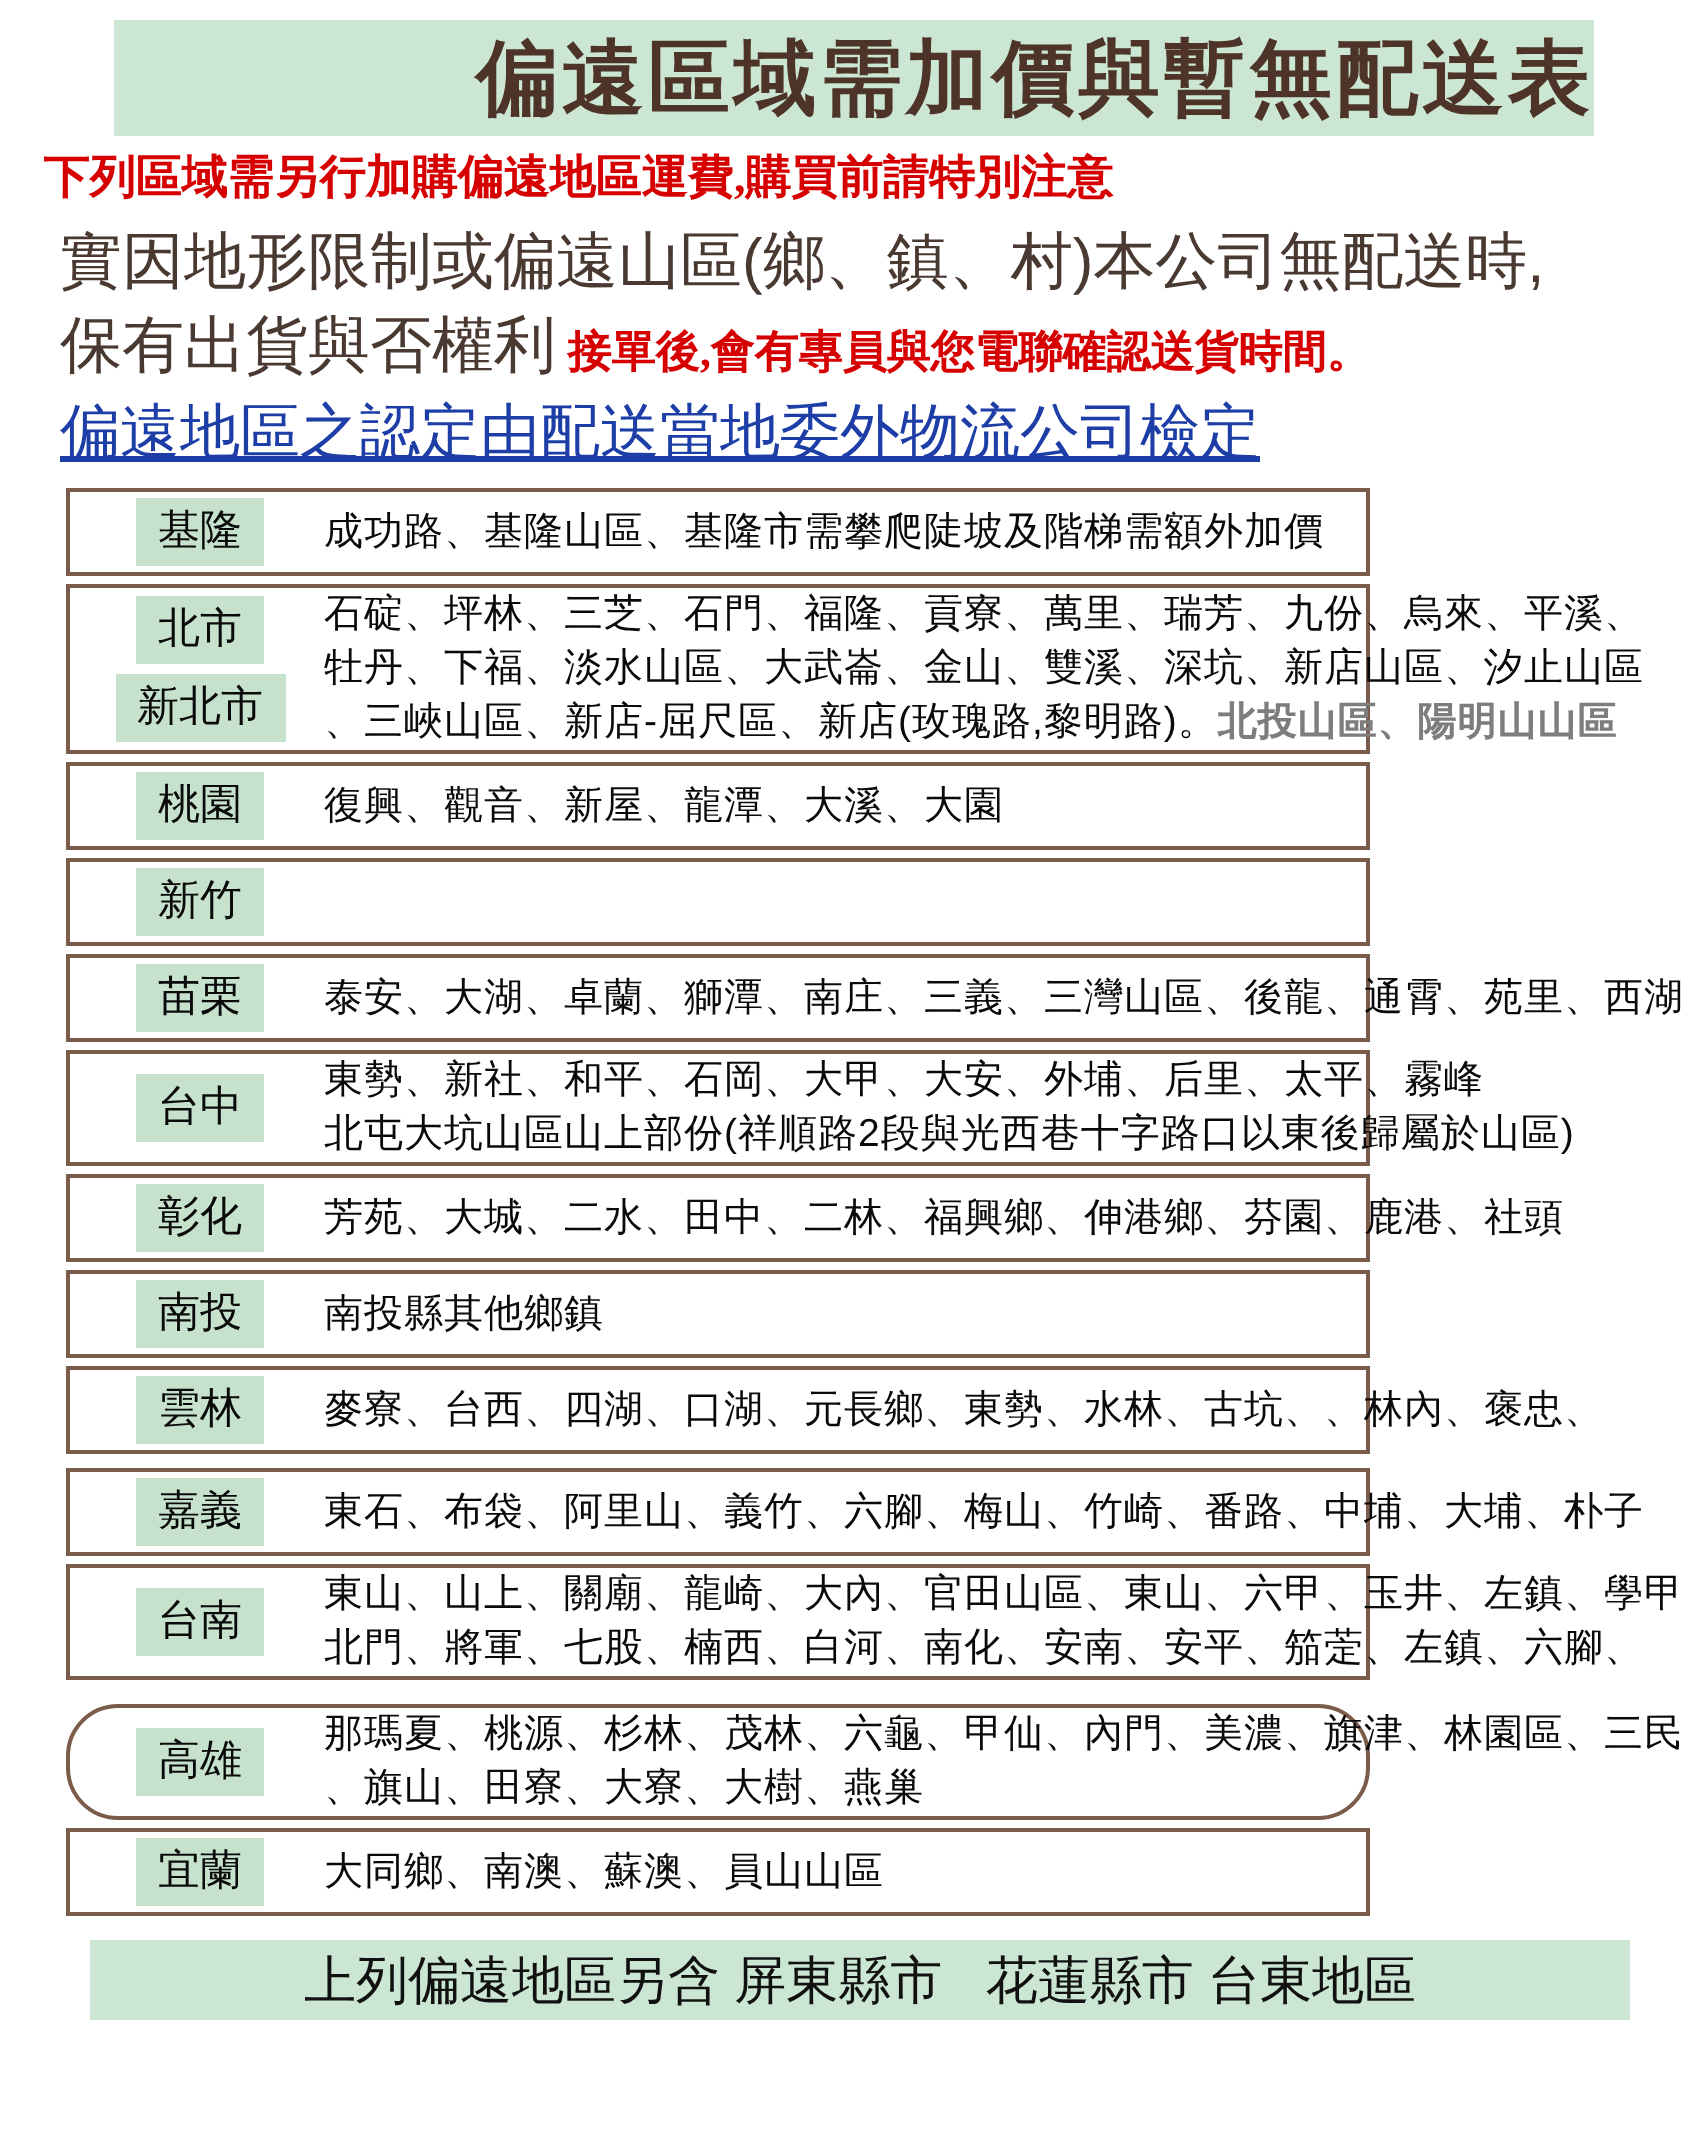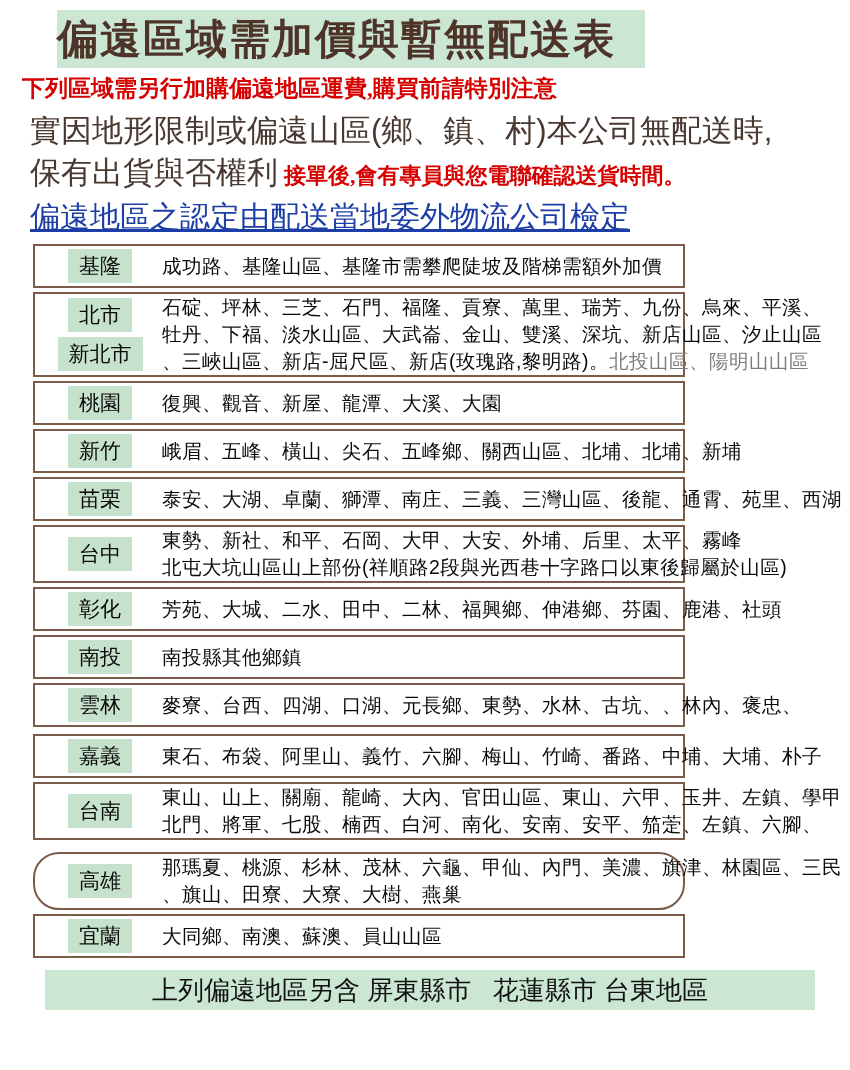--- a/index.html
+++ b/index.html
@@ -1,22 +1,22 @@
 <!DOCTYPE html>
 <html><head>
 <meta charset="utf-8">
 <style>
   html,body{margin:0;padding:0;}
   body{
     width:850px;height:1070px;overflow:hidden;background:#ffffff;
     font-family:"Liberation Sans","DejaVu Sans",sans-serif;color:#0a0a0a;
   }
   .title-bar{
-    margin:10px 53px 0 57px;width:588px;height:58px;background:var(--green);
-    display:flex;align-items:center;justify-content:flex-start;
+    margin:10px 53px 0 57px;width:740px;height:58px;background:var(--green);
+    display:flex;align-items:center;justify-content:flex-end;
   }
   .title-text{font-size:41px;font-weight:bold;color:var(--title-brown);letter-spacing:2px;white-space:nowrap;}
   .red-notice{
     margin:5px 0 0 22px;font-family:"Liberation Serif","DejaVu Serif",serif;
     font-weight:bold;font-size:23px;color:var(--red);white-space:nowrap;
   }
   .policy-line1{margin:6px 0 0 30px;font-size:31px;color:var(--text-brown);line-height:42px;white-space:nowrap;}
   .policy-line2{margin:0 0 0 30px;font-size:31px;color:var(--text-brown);line-height:42px;white-space:nowrap;}
   .red-inline{
     font-family:"Liberation Serif","DejaVu Serif",serif;font-weight:bold;
@@ -37,21 +37,21 @@
   .labels{
     width:106px;margin-left:12px;flex-shrink:0;display:flex;flex-direction:column;
     gap:5px;align-items:center;
   }
   .label{
     background:var(--label-green);color:#0a0a0a;font-size:21px;
     padding:4px 11px;white-space:nowrap;line-height:26px;
   }
   .content{margin-left:9px;font-size:19.5px;line-height:27px;letter-spacing:0.5px;}
   .content .line{white-space:nowrap;}
-  .gray{color:var(--gray);}
+  .gray{color:var(--gray);font-weight:bold;}
   .footer-bar{
     margin:12px 0 0 45px;width:770px;height:40px;background:var(--green);
     display:flex;align-items:center;justify-content:center;
     font-size:26px;color:#111;white-space:pre;
   }
 </style>
 </head>
 <body style="--green: #cbe7d3; --label-green: #c6e2cd; --border-brown: #7b5b49; --title-brown: #4e3428; --text-brown: #493931; --red: #d70000; --blue: #1d3ea7; --gray: #7d7d7d;">
 
 <div class="title-bar">
@@ -90,23 +90,20 @@
       <div class="labels">
         <div class="label">桃園</div>
       </div>
       <div class="content">
         <div class="line"><span>復興、觀音、新屋、龍潭、大溪、大園</span></div>
       </div>
     </div>
     <div class="row">
       <div class="labels">
         <div class="label">新竹</div>
-      </div>
-      <div class="content">
-        <div class="line"><span>峨眉、五峰、橫山、尖石、五峰鄉、關西山區、北埔、北埔、新埔</span></div>
       </div>
     </div>
     <div class="row">
       <div class="labels">
         <div class="label">苗栗</div>
       </div>
       <div class="content">
         <div class="line"><span>泰安、大湖、卓蘭、獅潭、南庄、三義、三灣山區、後龍、通霄、苑里、西湖</span></div>
       </div>
     </div>

